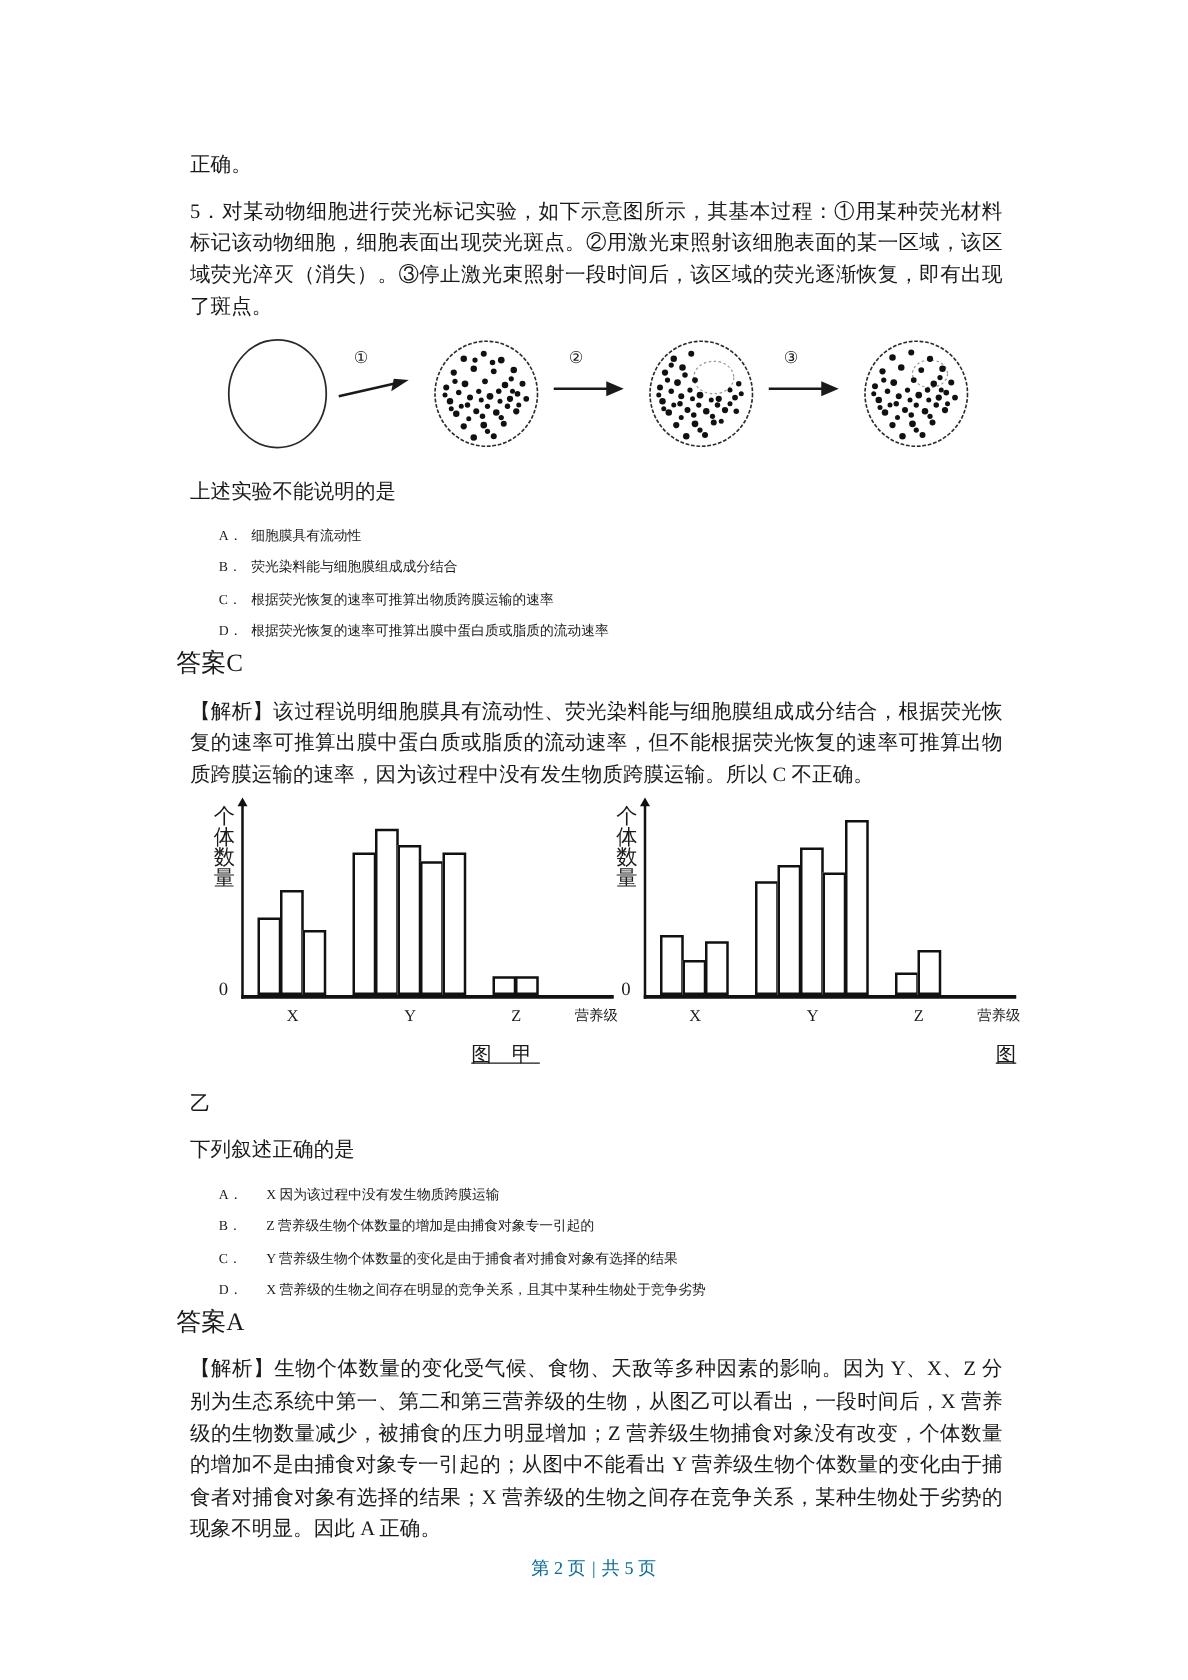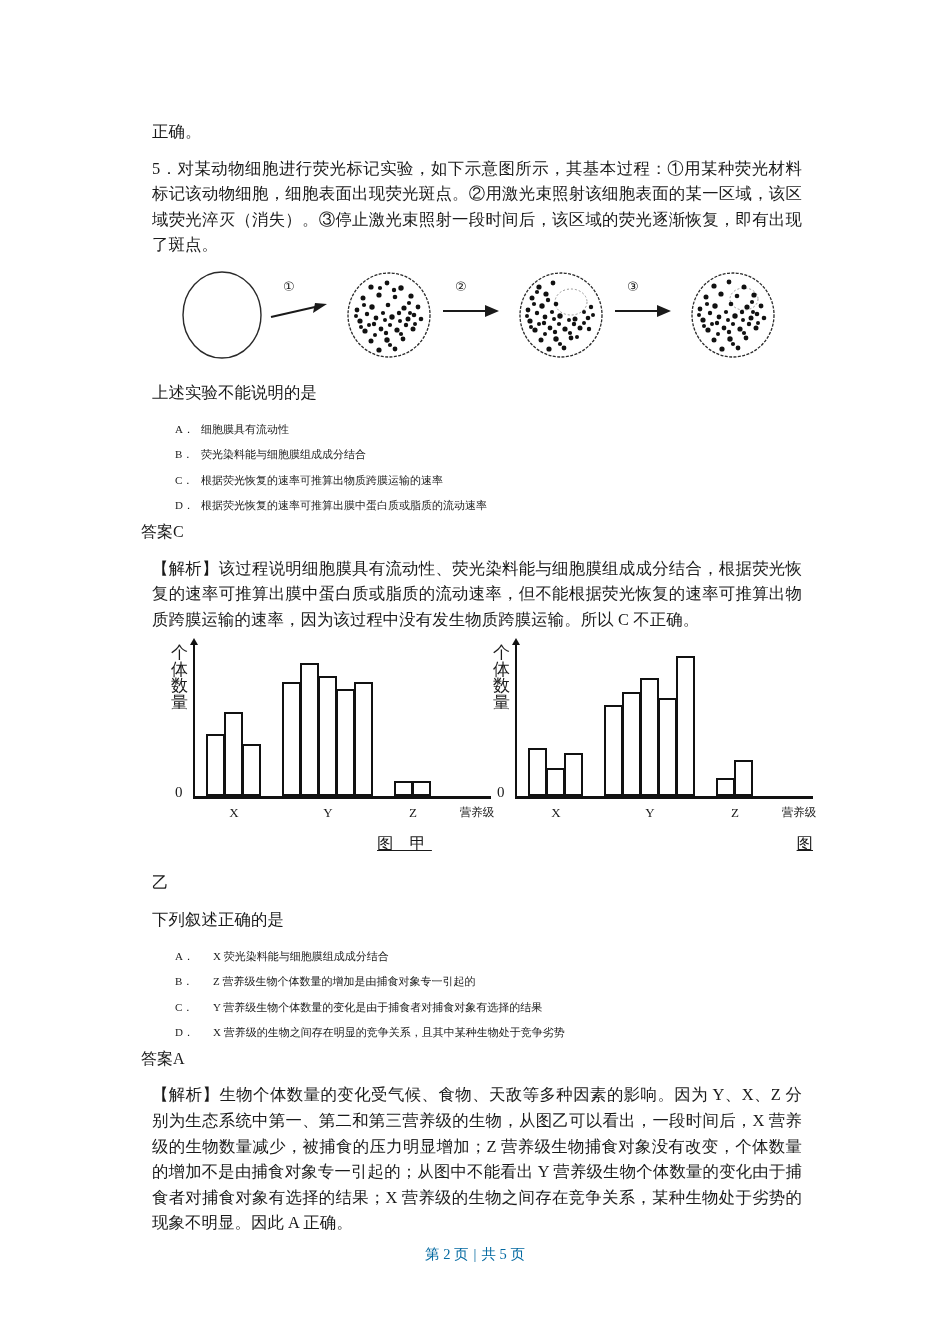--- a/index.html
+++ b/index.html
@@ -38,21 +38,21 @@
   .opt {
     font-size: 11px;
     line-height: 25.6px;
     margin: 0;
     padding-left: 34px;
     white-space: nowrap;
   }
   .opt .lbl { display: inline-block; min-width: 26px; }
   .opt.wide .lbl { min-width: 38px; }
   .ansline {
-    font-size: 16px;
+    font-size: 20px;
     line-height: 25.6px;
     margin: 0;
   }
   .bold { font-weight: normal; }
 
   
   .celldiagram {
     position: relative;
     height: 100px;
     margin: 6px 0 2px 0;
@@ -472,21 +472,21 @@
     <div class="figcaps">
       <span class="figcap figcap-jia">图 甲</span>
       <span class="figcap figcap-yi">图</span>
     </div>
 
     <p class="para">乙</p>
 
     <p class="para">下列叙述正确的是</p>
 
     <p class="opt wide">
-      <span class="lbl">A．</span><span>X 荧光染料能与细胞膜组成成分结合</span>
+      <span class="lbl">A．</span><span>X 因为该过程中没有发生物质跨膜运输</span>
     </p>
     <p class="opt wide">
       <span class="lbl">B．</span><span>Z 营养级生物个体数量的增加是由捕食对象专一引起的</span>
     </p>
     <p class="opt wide">
       <span class="lbl">C．</span><span>Y 营养级生物个体数量的变化是由于捕食者对捕食对象有选择的结果</span>
     </p>
     <p class="opt wide">
       <span class="lbl">D．</span><span>X 营养级的生物之间存在明显的竞争关系，且其中某种生物处于竞争劣势</span>
     </p>

